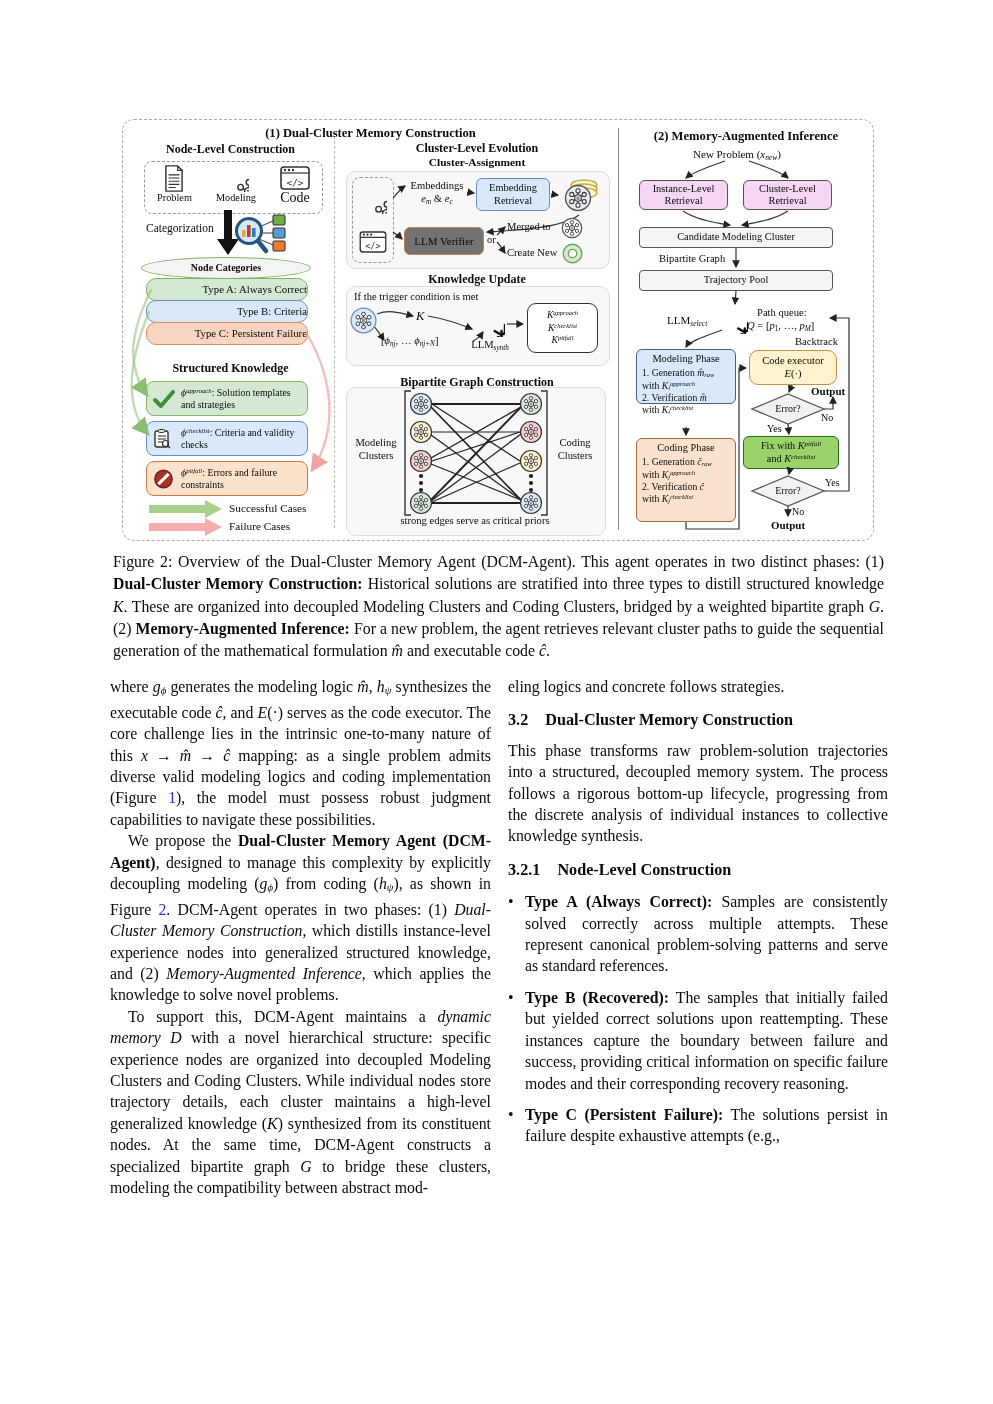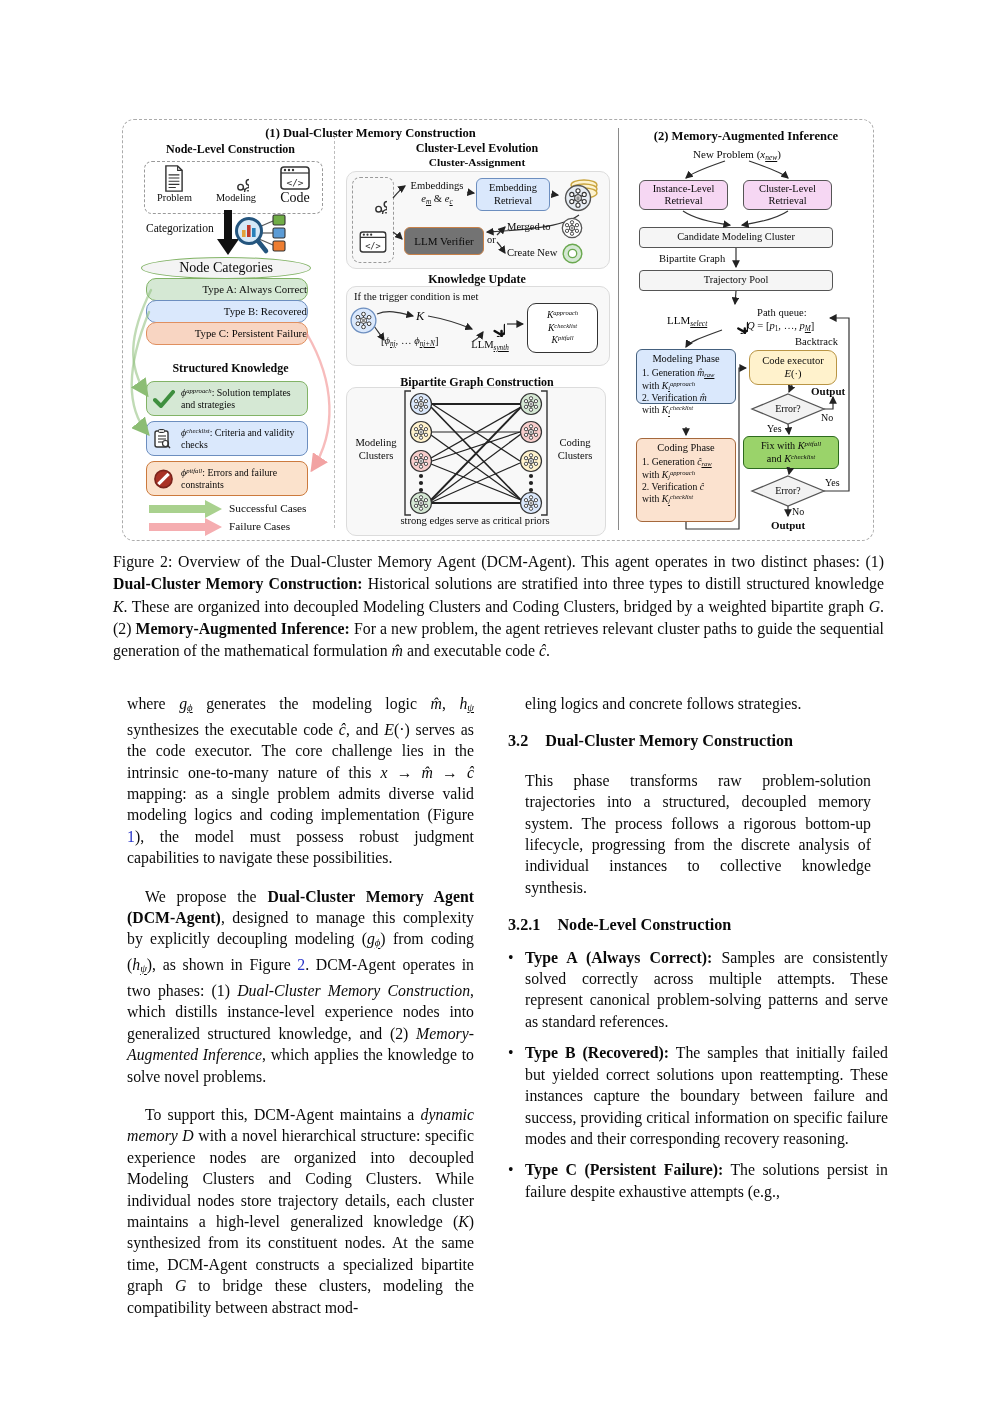--- a/index.html
+++ b/index.html
@@ -26,28 +26,28 @@
   .phase{position:absolute;z-index:2;border-radius:6px;border:1.1px solid #44607e;box-sizing:border-box;
          padding:3px 5px;font-size:9.7px;line-height:1.24;}
   .phase .pt{text-align:center;font-size:10.4px;margin-bottom:1px;}
   .overlay{position:absolute;left:0;top:0;width:750px;height:420px;z-index:3;pointer-events:none;overflow:visible;}
   .icn{display:block;}
   
   .seg-b{font-weight:bold;}
   .seg-i,.seg-m{font-style:italic;}
   .seg-scr{font-style:italic;}
   .seg-sub{font-size:68%;vertical-align:-0.22em;}
-  .seg-isub{font-size:68%;vertical-align:-0.22em;font-style:italic;text-decoration:underline;}
+  .seg-isub{font-size:68%;vertical-align:-0.22em;font-style:italic;}
   .seg-isup{font-size:68%;vertical-align:0.45em;font-style:italic;}
   .seg-link{color:#2733c8;}
   
   .caption{position:absolute;left:113px;top:551px;width:771px;font-size:15.8px;
            line-height:22.3px;text-align:justify;}
   .col{position:absolute;width:381px;font-size:15.8px;line-height:21.4px;text-align:justify;}
-  .col p{margin:17px;}
+  .col p{margin:0;}
   .ind{text-indent:18px;}
   .h1{font-size:16.2px;font-weight:bold;margin:13px 0 8px 0;text-align:left;}
   .h1 .num{margin-right:17px;}
   .bullet{display:flex;margin-top:10px;}
   .bullet .mk{width:17px;flex:none;}
   .bullet .bt{flex:1;text-align:justify;}
 </style>
 </head>
 <body>
 
@@ -147,23 +147,23 @@
       <rect x="40" y="2" width="12" height="10" rx="1.5" fill="#70ad47" stroke="#333" stroke-width="1.1"></rect>
       <rect x="40" y="15" width="12" height="10" rx="1.5" fill="#5b9bd5" stroke="#333" stroke-width="1.1"></rect>
       <rect x="40" y="28" width="12" height="10" rx="1.5" fill="#ed7d31" stroke="#333" stroke-width="1.1"></rect>
       <circle cx="16" cy="18" r="12.5" fill="#d6e9f8" stroke="#24557e" stroke-width="3"></circle>
       <rect x="9" y="17" width="3.6" height="7" fill="#e2a23b"></rect>
       <rect x="14" y="12" width="3.6" height="12" fill="#c0392b"></rect>
       <rect x="19" y="15" width="3.6" height="9" fill="#2980b9"></rect>
       <line x1="25" y1="28" x2="33" y2="38" stroke="#24557e" stroke-width="4.5" stroke-linecap="round"></line>
     </svg>
 
-    <div style="position:absolute;left:18px;top:137px;width:168px;height:20px;border-radius:50%;background:#f4f4f4;border:1.3px solid #82b366;z-index:2;text-align:center;line-height:19px;font-weight:normal;font-size:14px">Node Categories</div>
+    <div style="position:absolute;left:18px;top:137px;width:168px;height:20px;border-radius:50%;background:#f4f4f4;border:1.3px solid #82b366;z-index:2;text-align:center;line-height:19px;font-weight:bold;font-size:10px">Node Categories</div>
     <div class="band" style="top:158px;background:#d5e8d4;border:1.2px solid #82b366">Type A: Always Correct</div>
-    <div class="band" style="top:180px;background:#dae8fc;border:1.2px solid #6c8ebf">Type B: Recovered</div>
+    <div class="band" style="top:180px;background:#dae8fc;border:1.2px solid #6c8ebf">Type B: Criteria</div>
     <div class="band" style="top:202px;background:#f8d5c2;border:1.2px solid #e08f5f">Type C: Persistent Failure</div>
 
     <div class="lbl ttl tc" style="left:10px;top:241px;width:195px;font-size:12px">Structured Knowledge</div>
 
     <div class="kbox" style="top:261px;background:#d5e8d4;border-color:#82b366">
       <svg class="kicon" width="22" height="18" viewBox="0 0 22 18">
         <path d="M2,10 L8,16 L20,2" fill="none" stroke="#3f8f3f" stroke-width="4" stroke-linecap="round" stroke-linejoin="round"></path>
       </svg>
       <span><span class="seg-i">ϕ</span><span class="seg-isup">approach</span><span>: Solution templates and strategies</span></span>
     </div>

